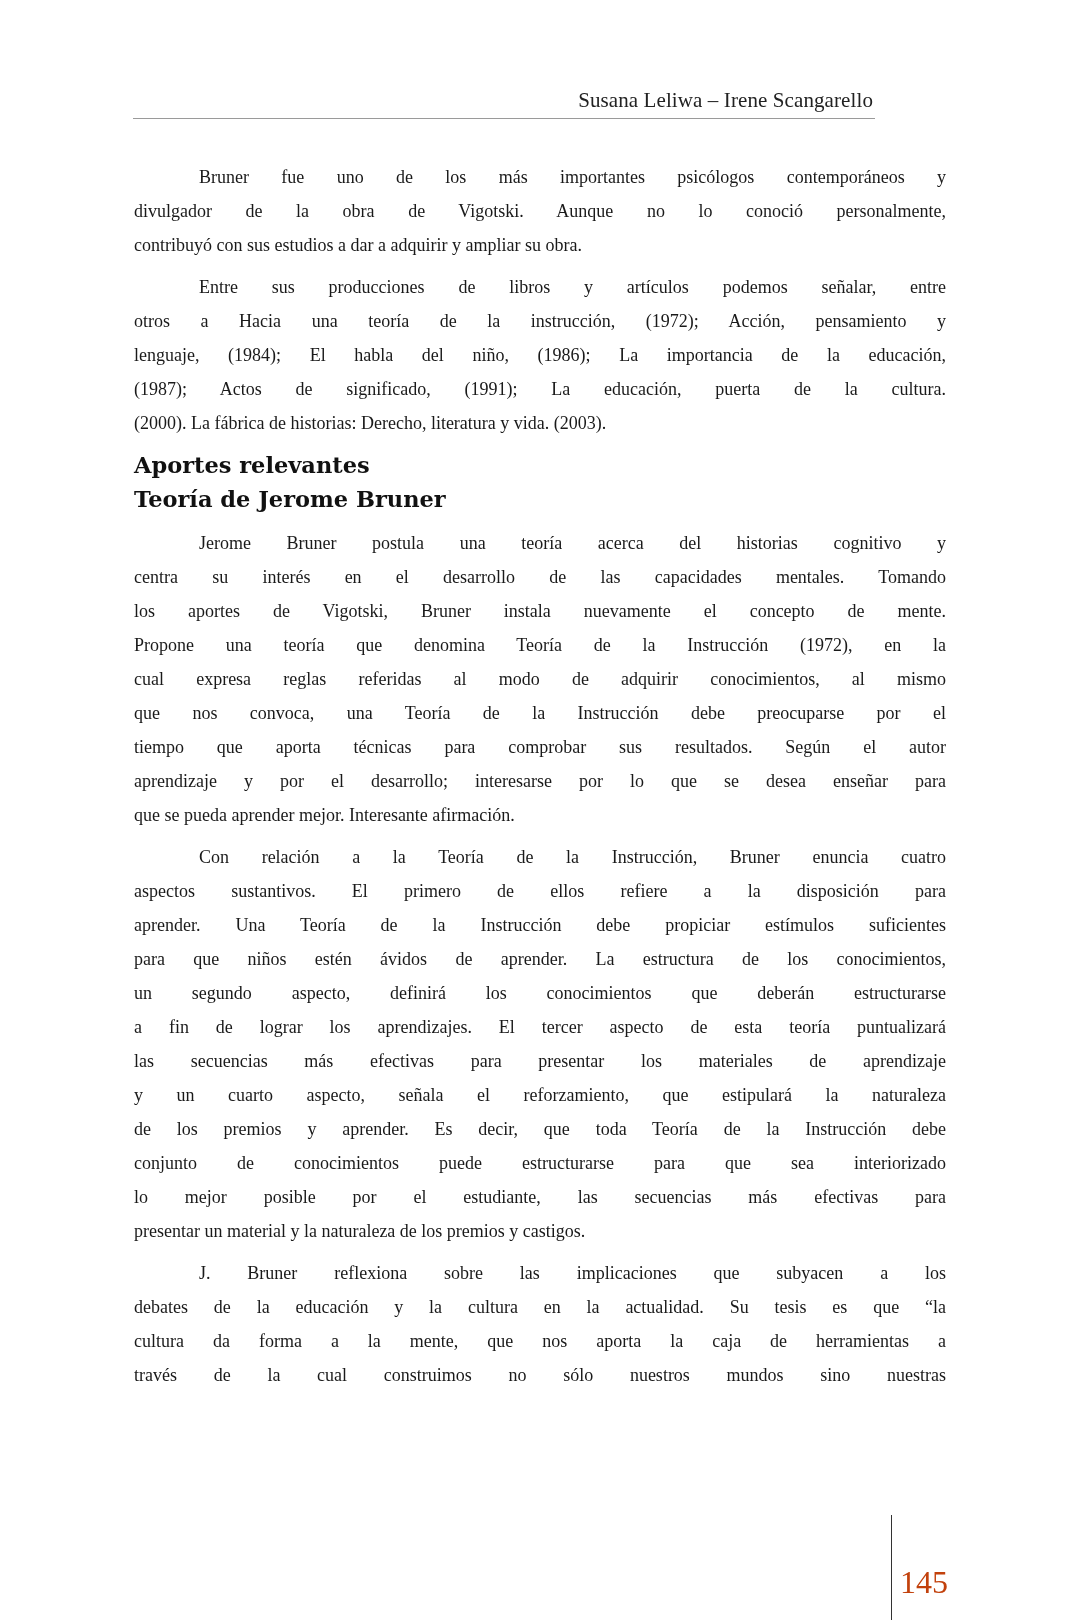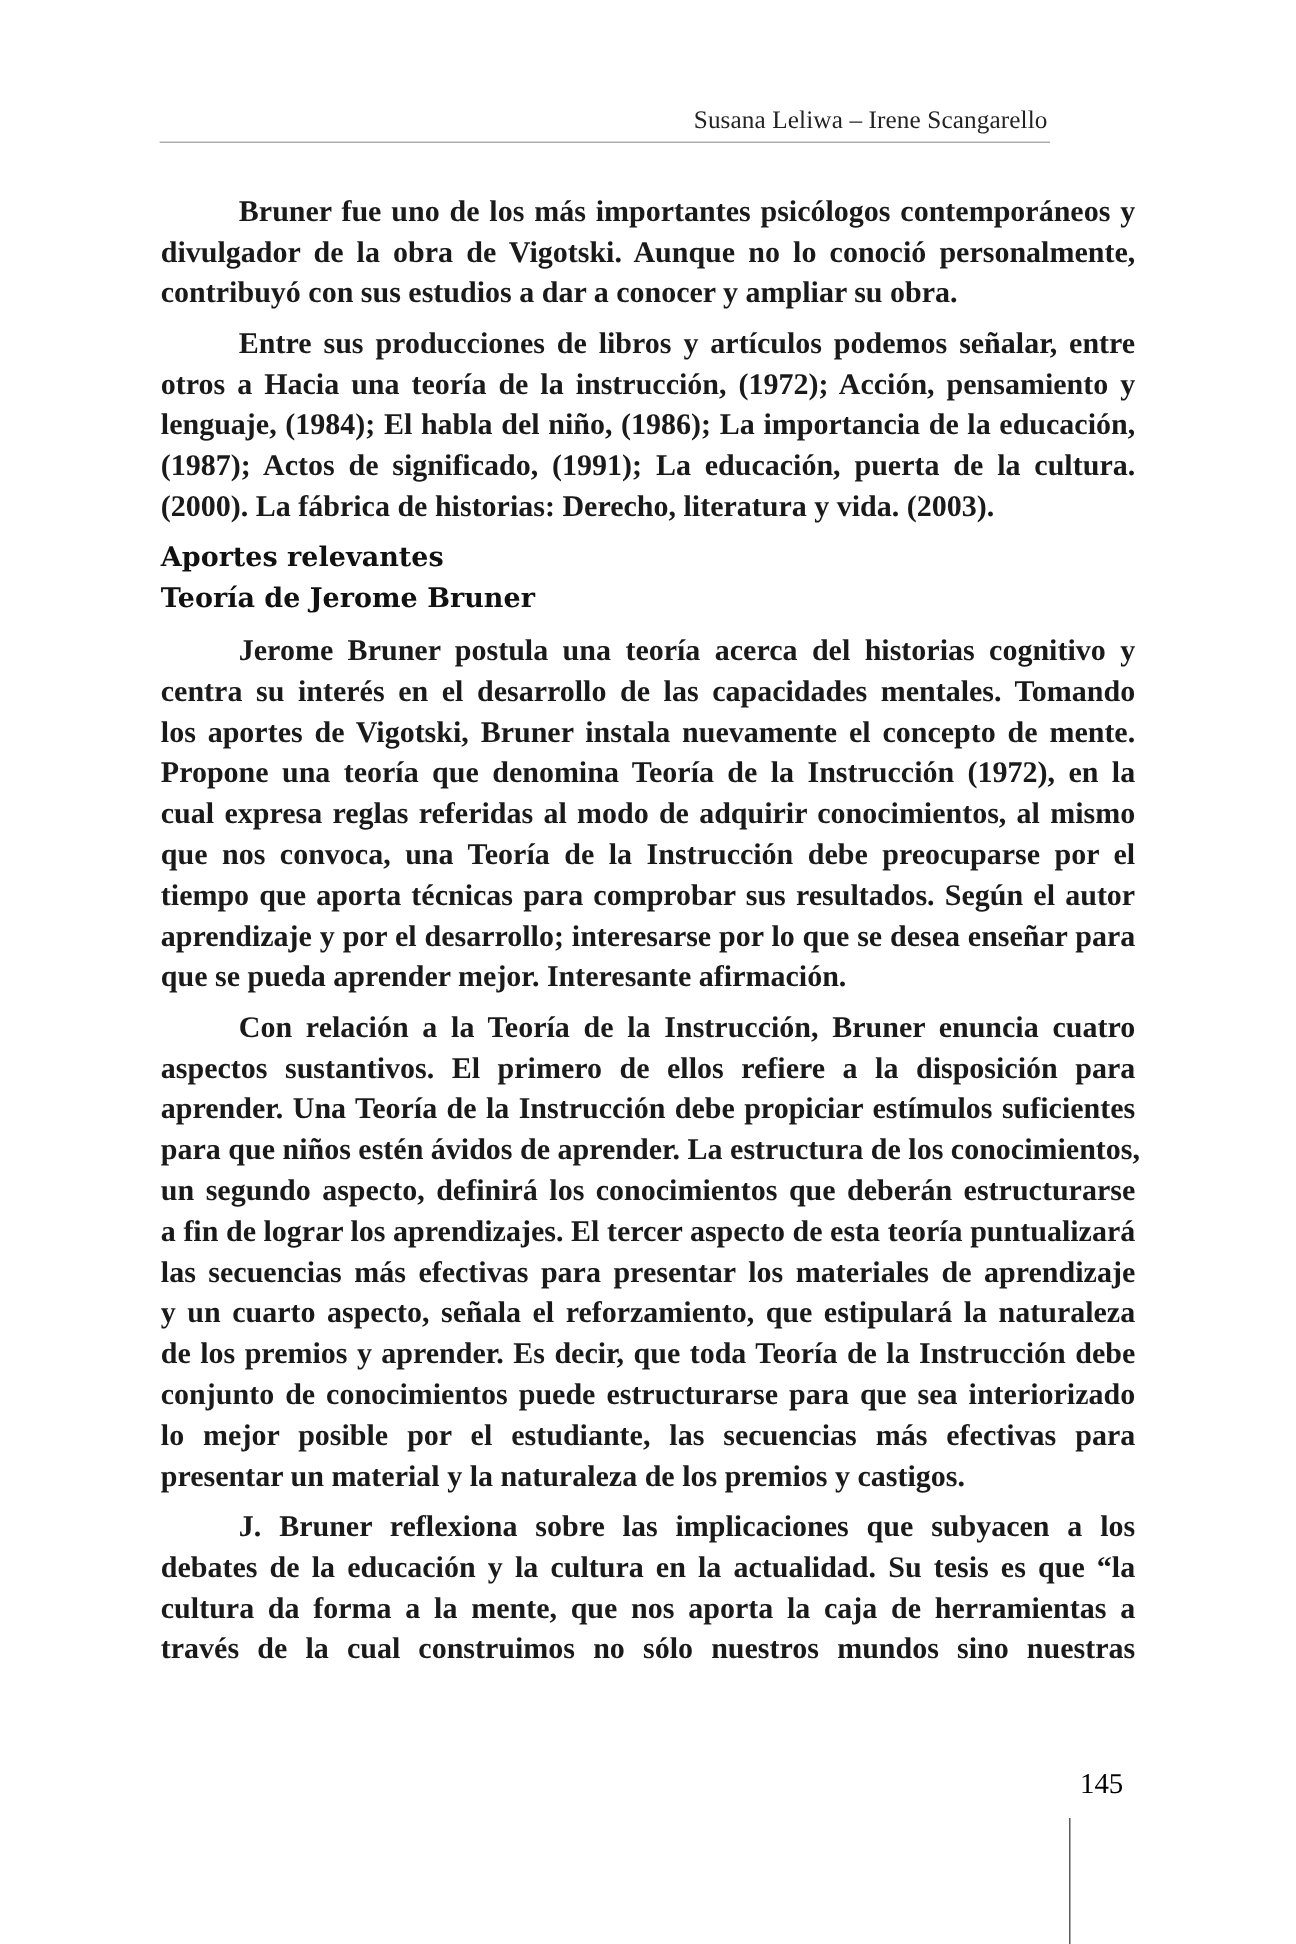--- a/index.html
+++ b/index.html
@@ -2,42 +2,42 @@
 <html><head>
 <meta charset="utf-8">
 <style>
   html, body { margin:0; padding:0; background:#ffffff; }
   body { width:1080px; height:1620px; position:relative; overflow:hidden;
          font-family:"Liberation Serif","DejaVu Serif",serif; color:#1a1a1a; }
   .header { position:absolute; left:133px; top:88px; width:740px; text-align:right;
             font-size:21px; letter-spacing:0.1px; color:#222; }
   .header-rule { position:absolute; left:133px; top:118px; width:742px; height:1px; background:#9a9a9a; }
   .body { position:absolute; left:134px; top:160px; width:812px; }
-  .line { font-size:25px; line-height:34px; height:34px; white-space:nowrap; display:block;font-weight:bold; }
+  .line { font-size:18px; line-height:34px; height:34px; white-space:nowrap; display:block; }
   .line.j { text-align:justify; text-align-last:justify; }
   .line.ind { padding-left:65px; }
   .para { margin-bottom:8px; }
   .heading { font-family:"DejaVu Serif","Liberation Serif",serif; font-weight:bold; font-size:22.5px;
              line-height:34px; color:#111; }
   .heading-block { margin-bottom:10px; }
   .page-rule { position:absolute; left:891px; top:1515px; width:1px; height:105px; background:#333; }
-  .page-num { position:absolute; left:900px; top:1474px; font-size:24px; color:#000000; }
+  .page-num { position:absolute; left:900px; top:1564px; font-size:32px; color:#c2410c; }
 </style>
 </head>
 <body>
 
 <div class="header">Susana Leliwa – Irene Scangarello</div>
 <div class="header-rule"></div>
 
 <div class="body">
 
   <div class="para">
     <span class="line j ind">Bruner fue uno de los más importantes psicólogos contemporáneos y</span>
     <span class="line j">divulgador de la obra  de Vigotski.  Aunque no lo conoció personalmente,</span>
-    <span class="line">contribuyó con sus estudios a dar a conocer y ampliar su obra.</span>
+    <span class="line">contribuyó con sus estudios a dar a adquirir y ampliar su obra.</span>
   </div>
 
   <div class="para">
     <span class="line j ind">Entre sus producciones de libros y artículos podemos señalar, entre</span>
     <span class="line j">otros a Hacia una teoría de la instrucción, (1972); Acción, pensamiento y</span>
     <span class="line j">lenguaje, (1984); El habla del niño, (1986); La importancia de la educación,</span>
     <span class="line j">(1987); Actos de significado, (1991); La educación, puerta de la cultura.</span>
     <span class="line">(2000). La fábrica de historias: Derecho, literatura y vida. (2003).</span>
   </div>
 

